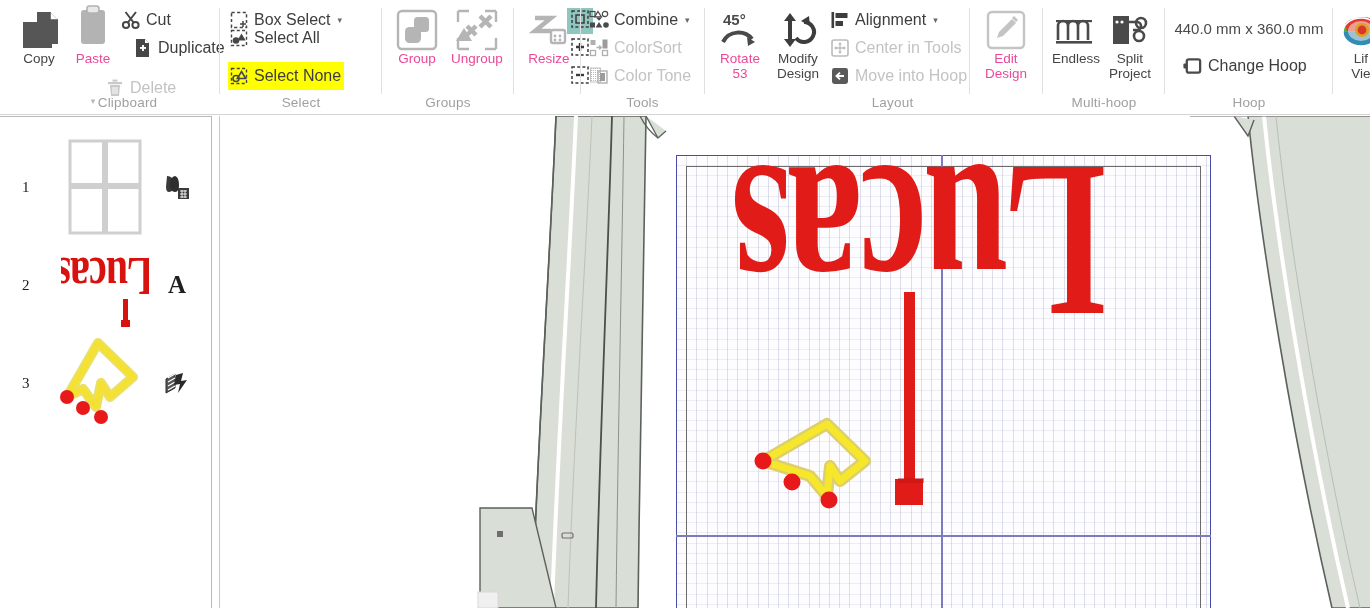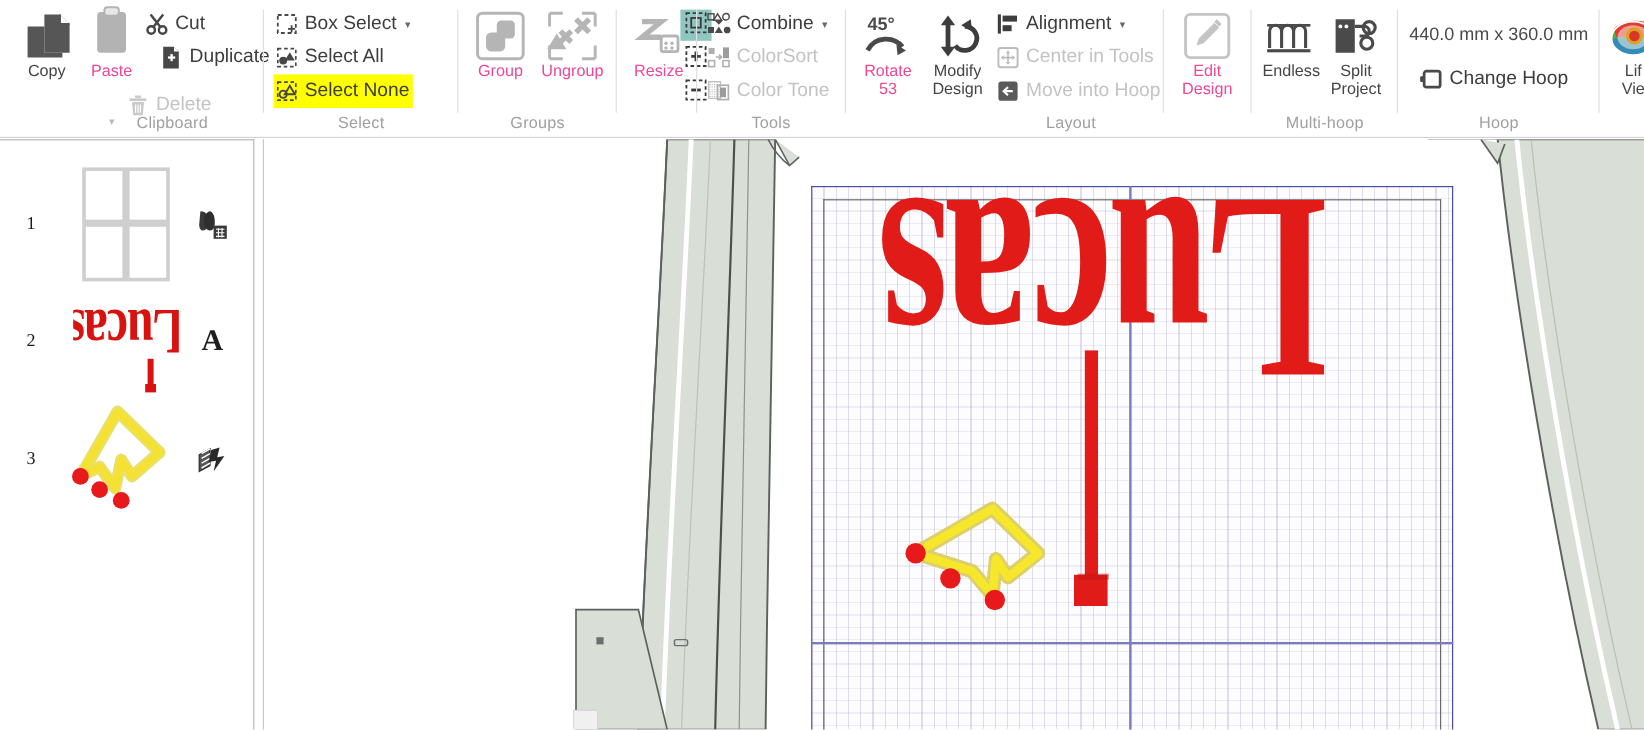--- a/index.html
+++ b/index.html
@@ -179,37 +179,37 @@
         <svg width="20" height="20" viewBox="0 0 20 20">
           <rect x="3" y="4" width="14" height="2.2" fill="#c9c9c9"></rect>
           <rect x="7.5" y="1.6" width="5" height="2" fill="#c9c9c9"></rect>
           <path d="M5 7 h10 l-1 11 H6 z" fill="#c9c9c9"></path>
           <path d="M8 9 v7 M10 9 v7 M12 9 v7" stroke="#ffffff" stroke-width="1"></path>
         </svg>
       </div>
       <div class="lbl">Delete</div>
     </div>
 
-    <div class="grp-label" style="left:16px;width:220px;padding-left:35px;">Clipboard</div>
+    <div class="grp-label" style="left:0;width:220px;padding-left:35px;">Clipboard</div>
   </div>
 
   <div class="rgroup sep" style="left:220px; width:162px;">
 
     <div class="smbtn" style="left:8px; top:6px;">
       <div class="ico">
         <svg width="20" height="20" viewBox="0 0 20 20">
           <rect x="2.5" y="2.5" width="15" height="15" fill="none" stroke="#474747" stroke-width="1.5" stroke-dasharray="3.2 2.4"></rect>
           <path d="M11 14 h6 M14 11 v6" stroke="#474747" stroke-width="1.5"></path>
         </svg>
       </div>
       <div class="lbl">Box Select</div>
       <div class="caret">▾</div>
     </div>
 
-    <div class="smbtn" style="left:8px; top:34px;">
+    <div class="smbtn" style="left:8px; top:24px;">
       <div class="ico">
         <svg width="20" height="20" viewBox="0 0 20 20">
           <rect x="2.5" y="2.5" width="15" height="15" fill="none" stroke="#474747" stroke-width="1.4" stroke-dasharray="3 2.3"></rect>
           <circle cx="7" cy="12.5" r="3.3" fill="#474747"></circle>
           <path d="M12.5 5.5 l4.2 7 h-8.4 z" fill="#474747"></path>
         </svg>
       </div>
       <div class="lbl">Select All</div>
     </div>
 

